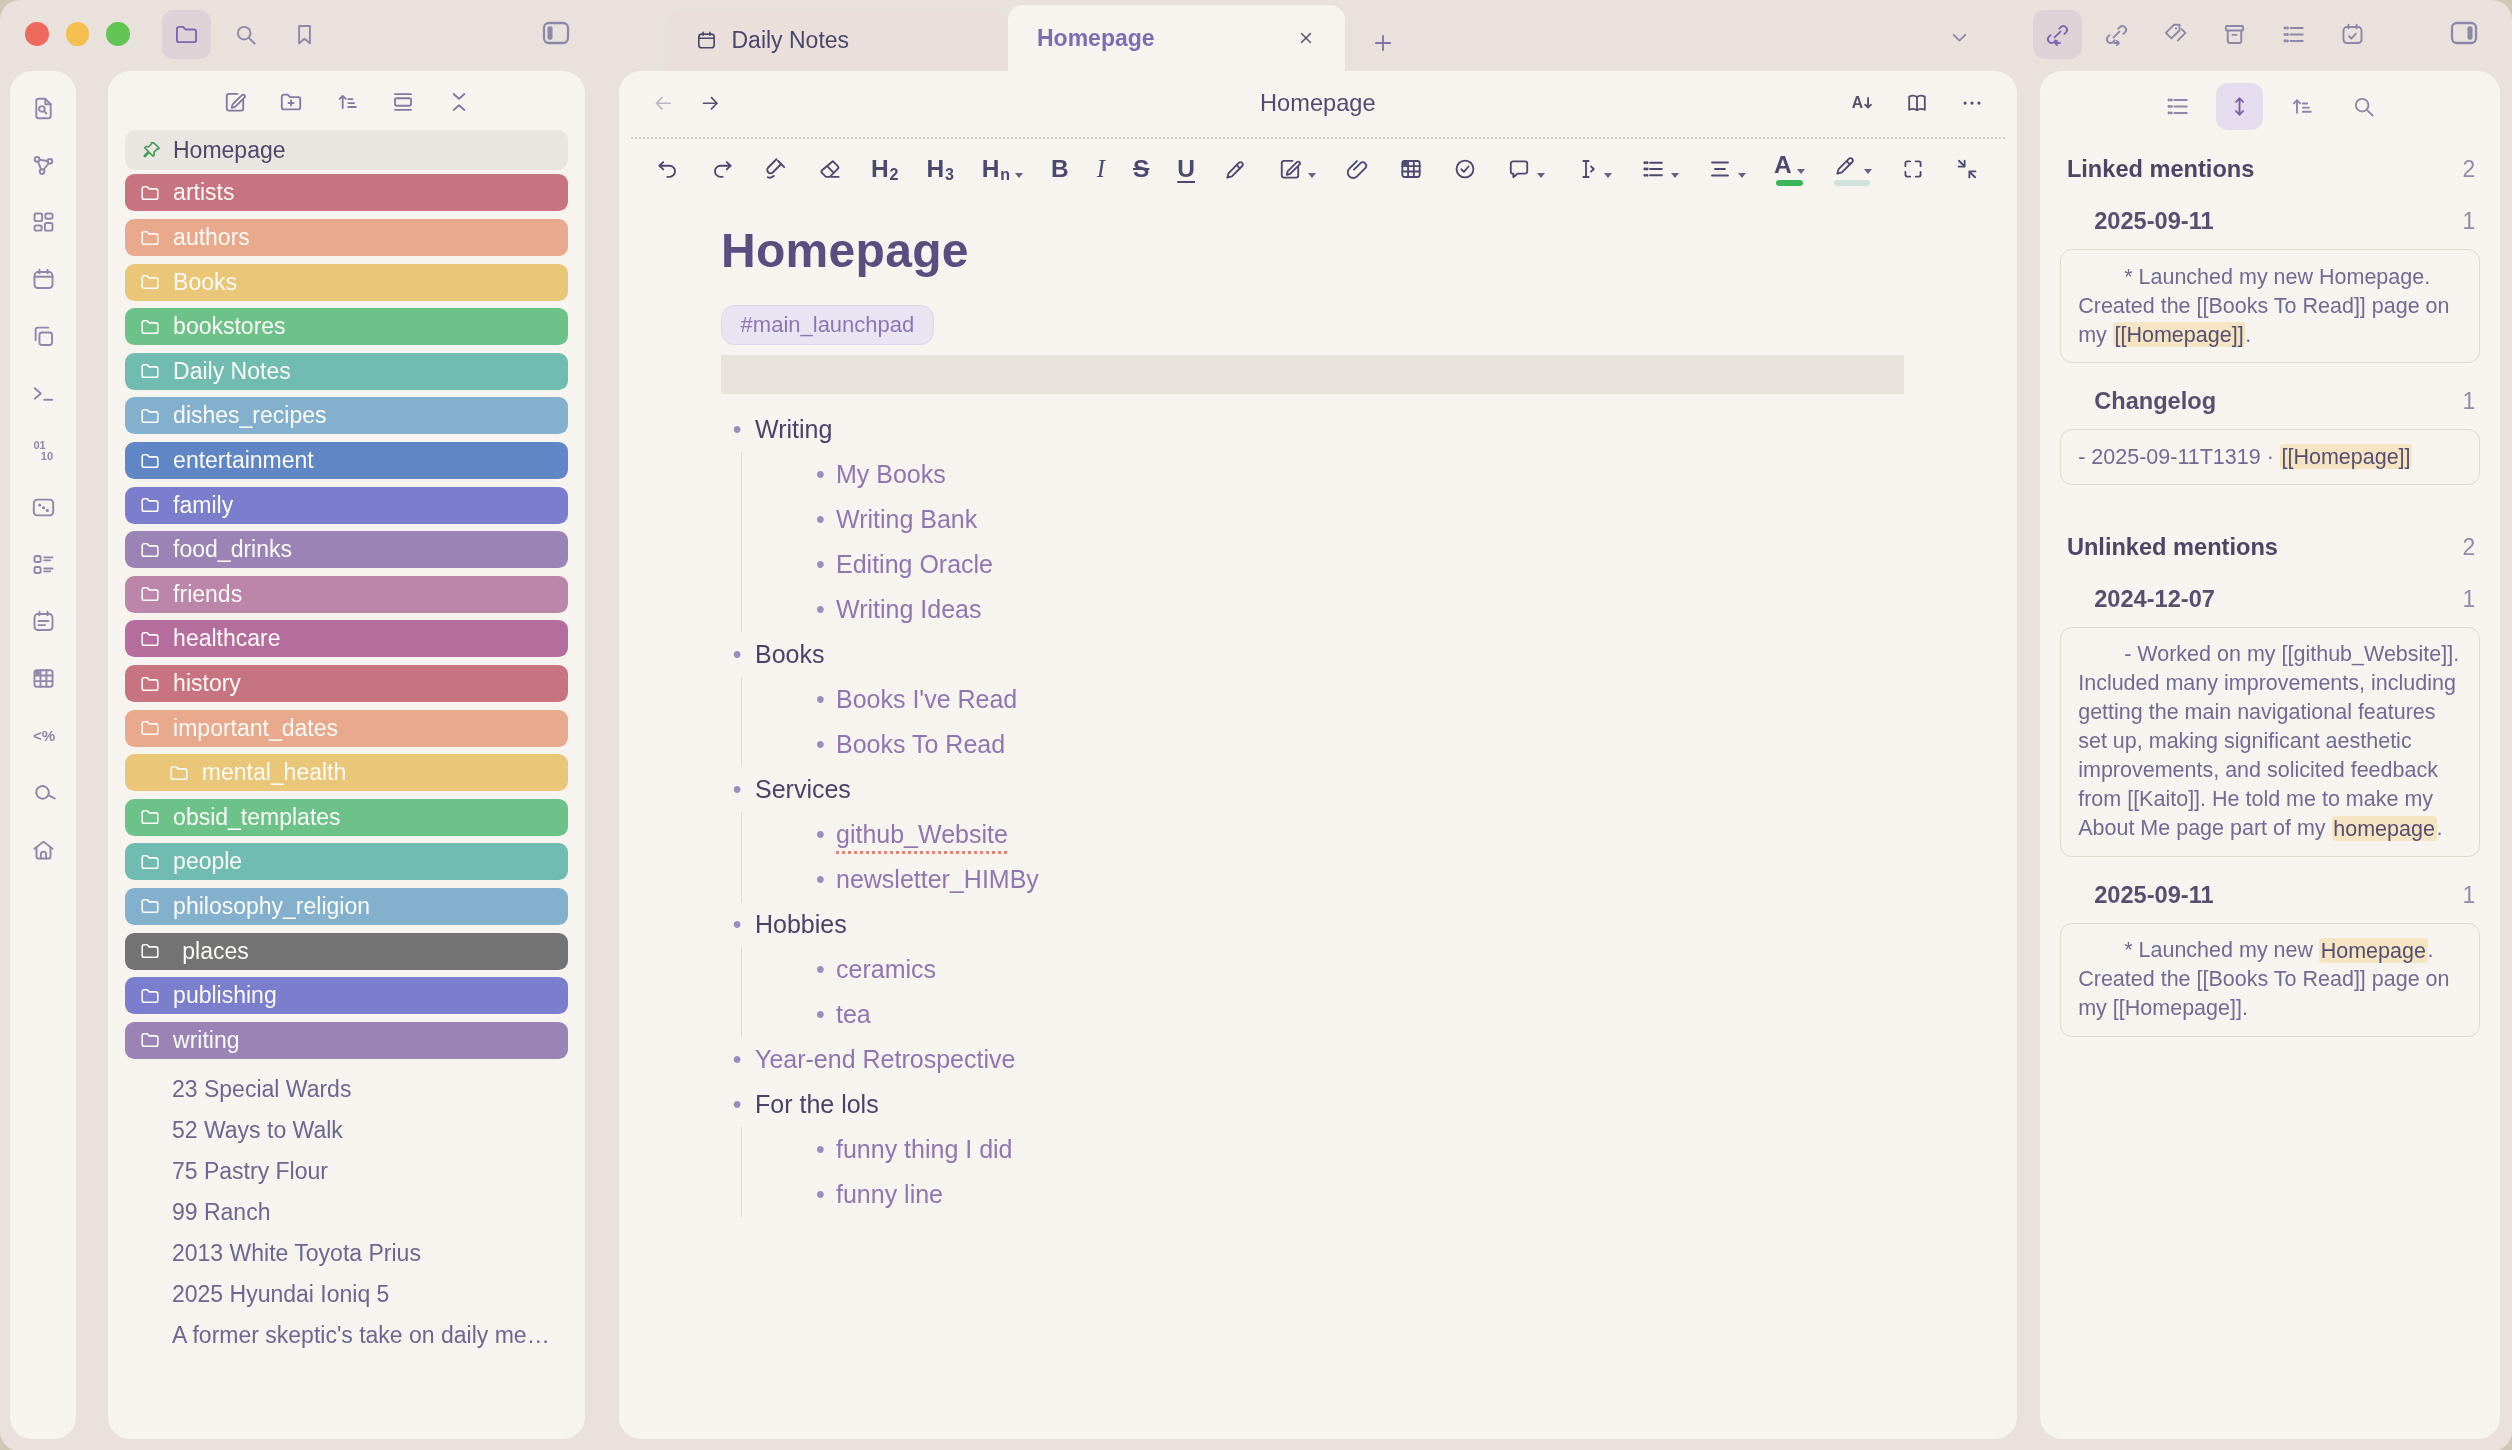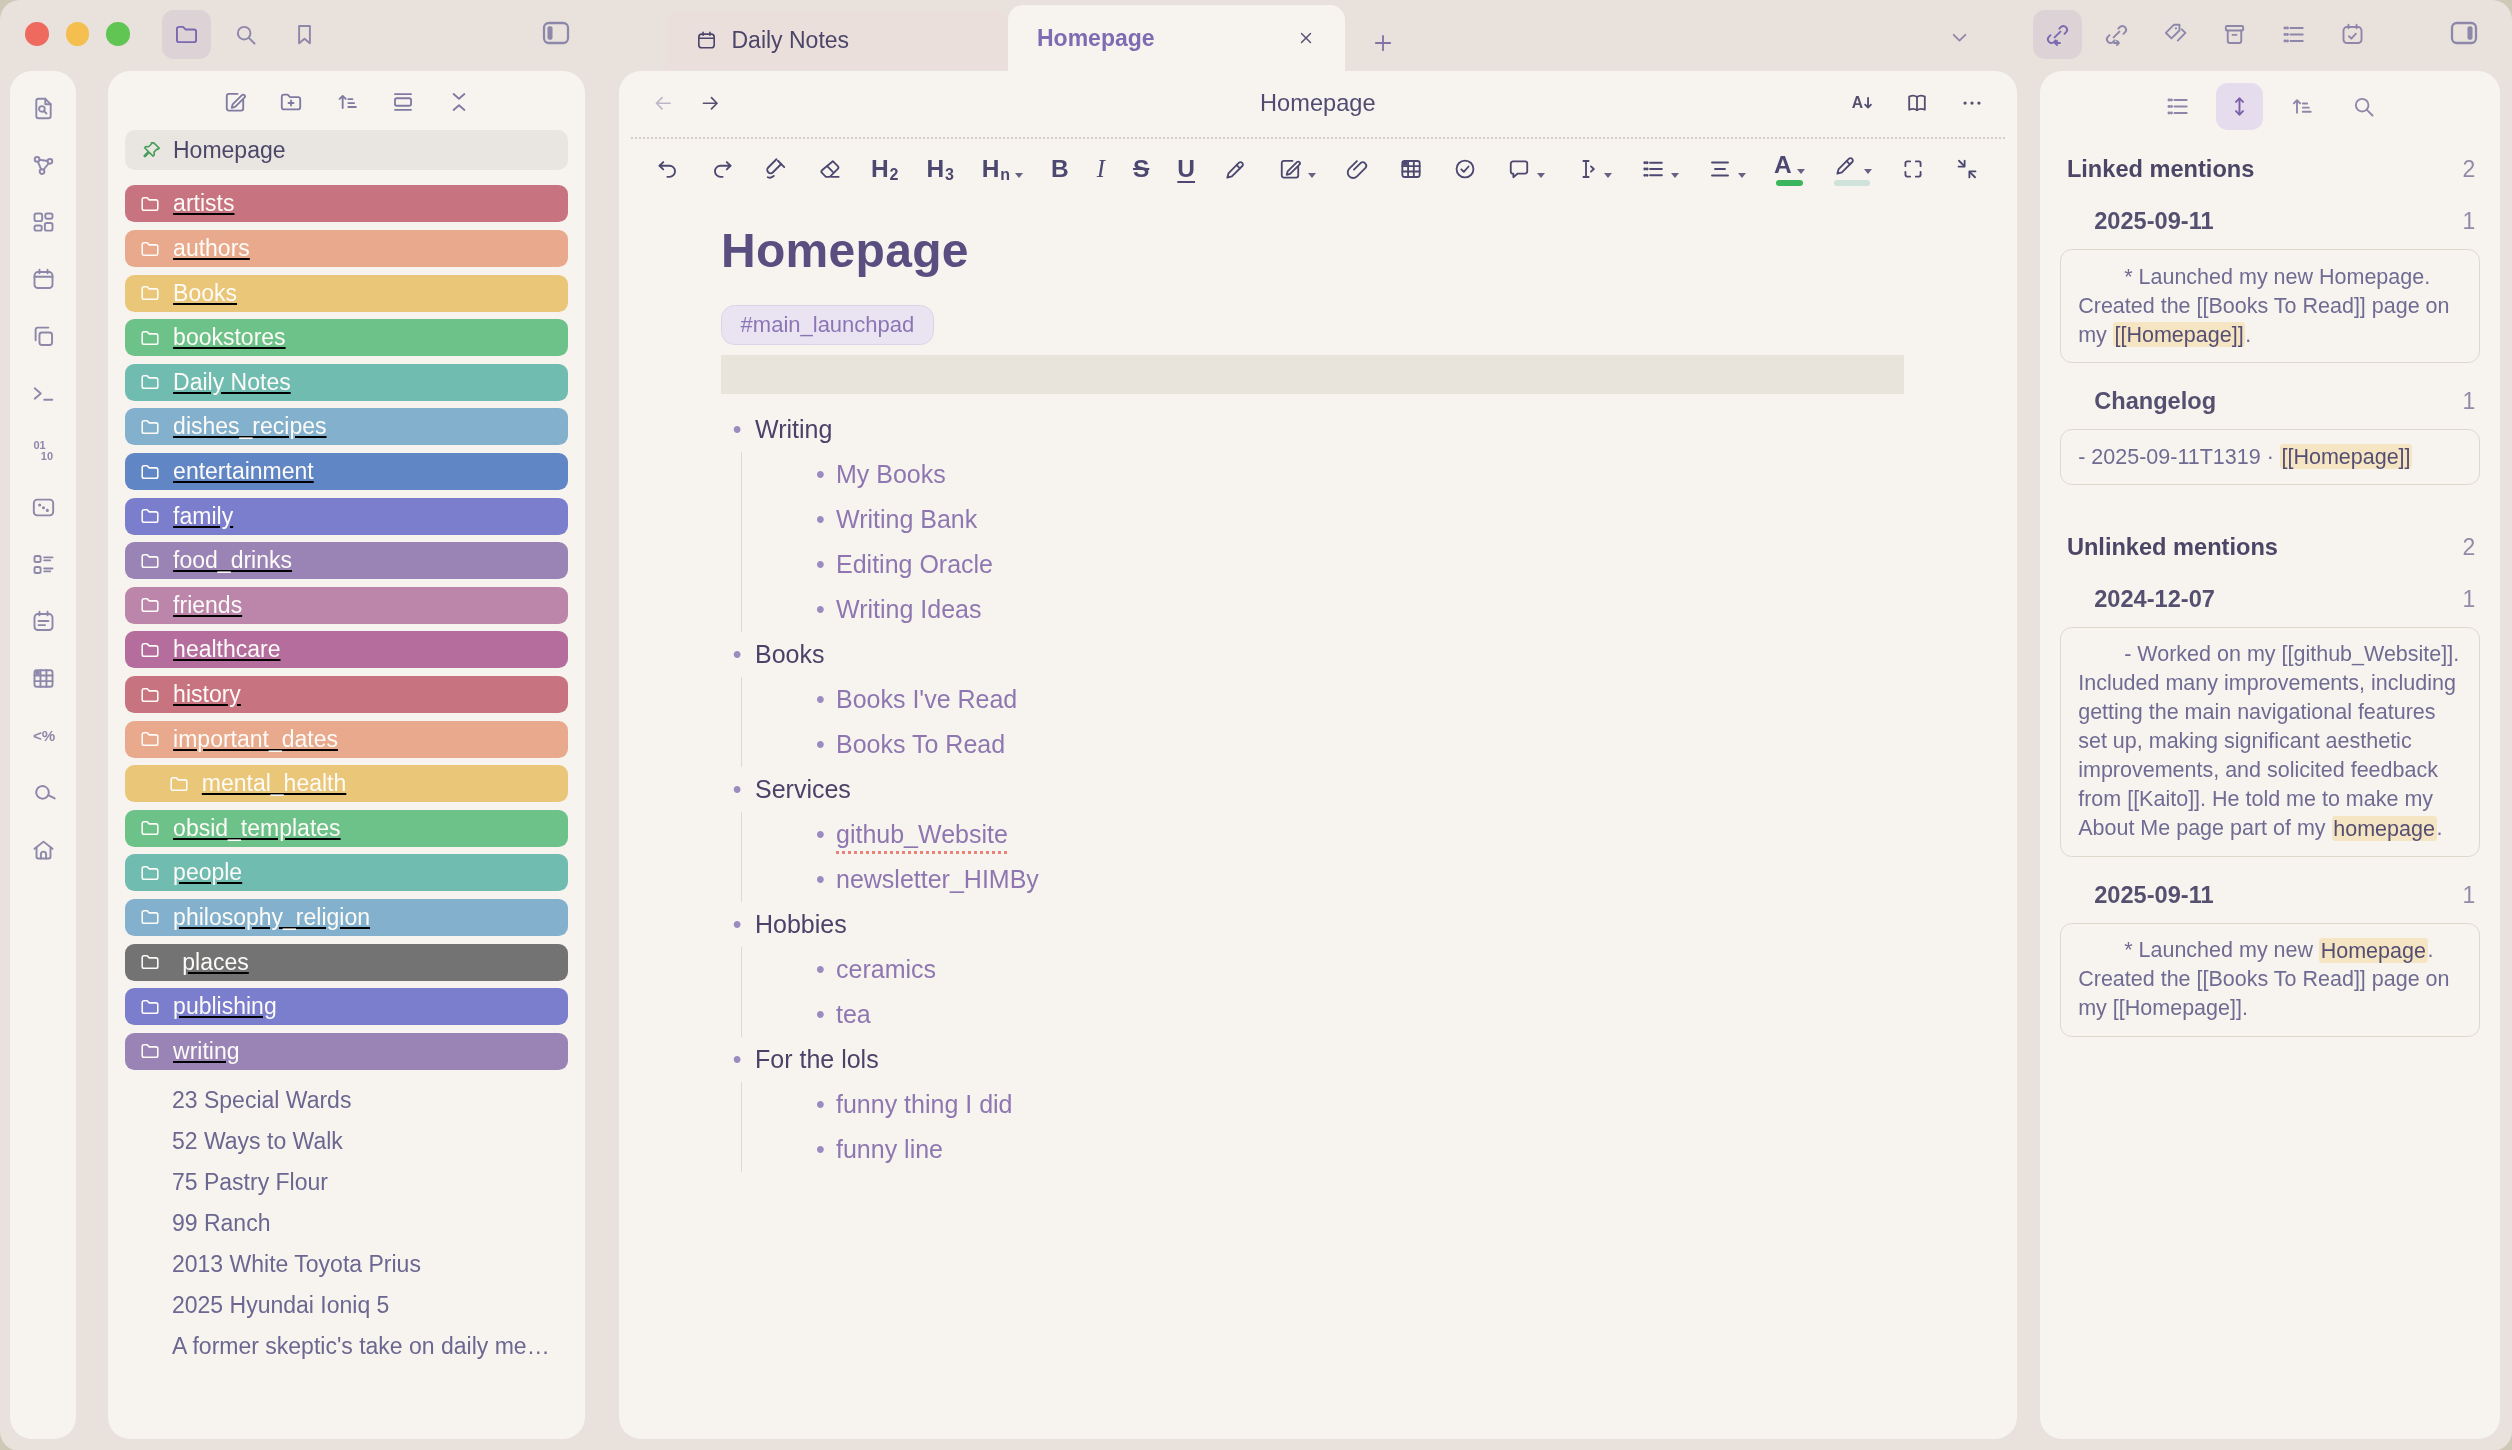--- a/index.html
+++ b/index.html
@@ -40,21 +40,21 @@
   .rail{width:66px;display:flex;flex-direction:column;align-items:center;padding:23.6px 0;gap:30px;color:#8d88aa;box-sizing:border-box;}
   .rail .rbtn{display:flex;cursor:pointer;}
   .rail svg{width:27px;height:27px;}
   
   .explorer{width:477px;margin-left:32px;padding:11.8px 0 0;box-sizing:border-box;display:flex;flex-direction:column;overflow:hidden;}
   .exp-tools{display:flex;justify-content:center;gap:30px;color:#7f7aa2;padding:6.7px 0 15px;}
   .exp-tools .ebtn{display:flex;cursor:pointer;}
   .exp-tools svg{width:26px;height:26px;}
   .pinned{margin:0 17px;height:40px;background:#e9e6e1;border-radius:10px;display:flex;align-items:center;padding:0 15px;gap:10px;font-size:23px;color:#4c4769;flex:none;}
   .pinned svg{width:23px;height:23px;color:#4a9e5c;}
-  .folders{list-style:none;margin:15px 17px 0;padding:0;display:flex;flex-direction:column;gap:7.6px;text-decoration:underline;}
+  .folders{list-style:none;margin:4px 17px 0;padding:0;display:flex;flex-direction:column;gap:7.6px;}
   .folder{height:37px;border-radius:9.3px;display:flex;align-items:center;gap:11.8px;padding:0 14.3px;color:#fdfbf7;font-size:23px;font-weight:500;cursor:pointer;}
   .folder svg{width:22px;height:22px;flex:none;}
   .files{list-style:none;margin:10px 17px 0;padding:0;}
   .file{height:41px;display:flex;align-items:center;padding-left:47px;font-size:23px;color:#6b6790;white-space:nowrap;overflow:hidden;cursor:pointer;}
   
   .editor{flex:1;margin-left:34px;position:relative;overflow:hidden;}
   .ed-header{height:54px;display:flex;align-items:center;padding:5px 32px 0;position:relative;}
   .nav{display:flex;gap:22px;z-index:1;}
   .nav .nbtn{display:flex;cursor:pointer;}
   .nav svg{width:24.5px;height:24.5px;}
@@ -896,20 +896,21 @@
           </div>
           <div class="item-row">Hobbies</div>
           <div class="children">
             <div class="child-row">
               <span>ceramics</span>
             </div>
             <div class="child-row">
               <span>tea</span>
             </div>
           </div>
+          <div class="item-row link">Year-end Retrospective</div>
           <div class="item-row">For the lols</div>
           <div class="children">
             <div class="child-row">
               <span>funny thing I did</span>
             </div>
             <div class="child-row">
               <span>funny line</span>
             </div>
           </div>
         </div>

